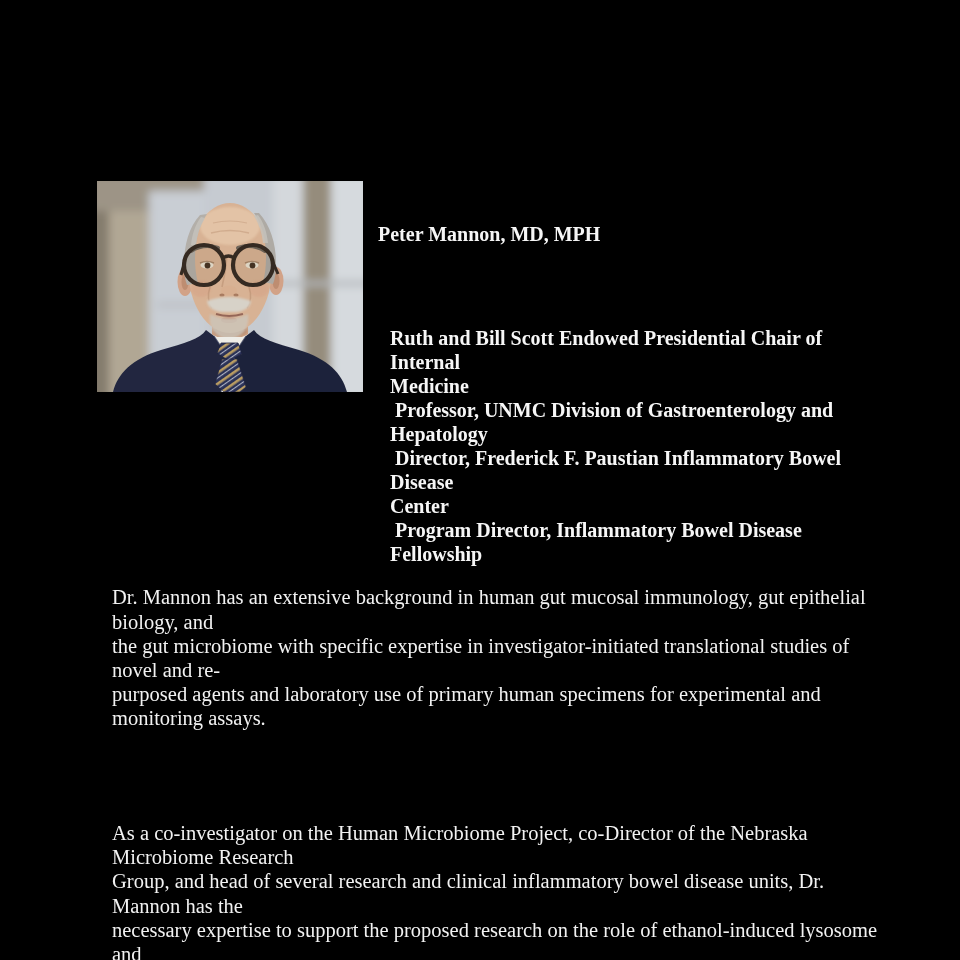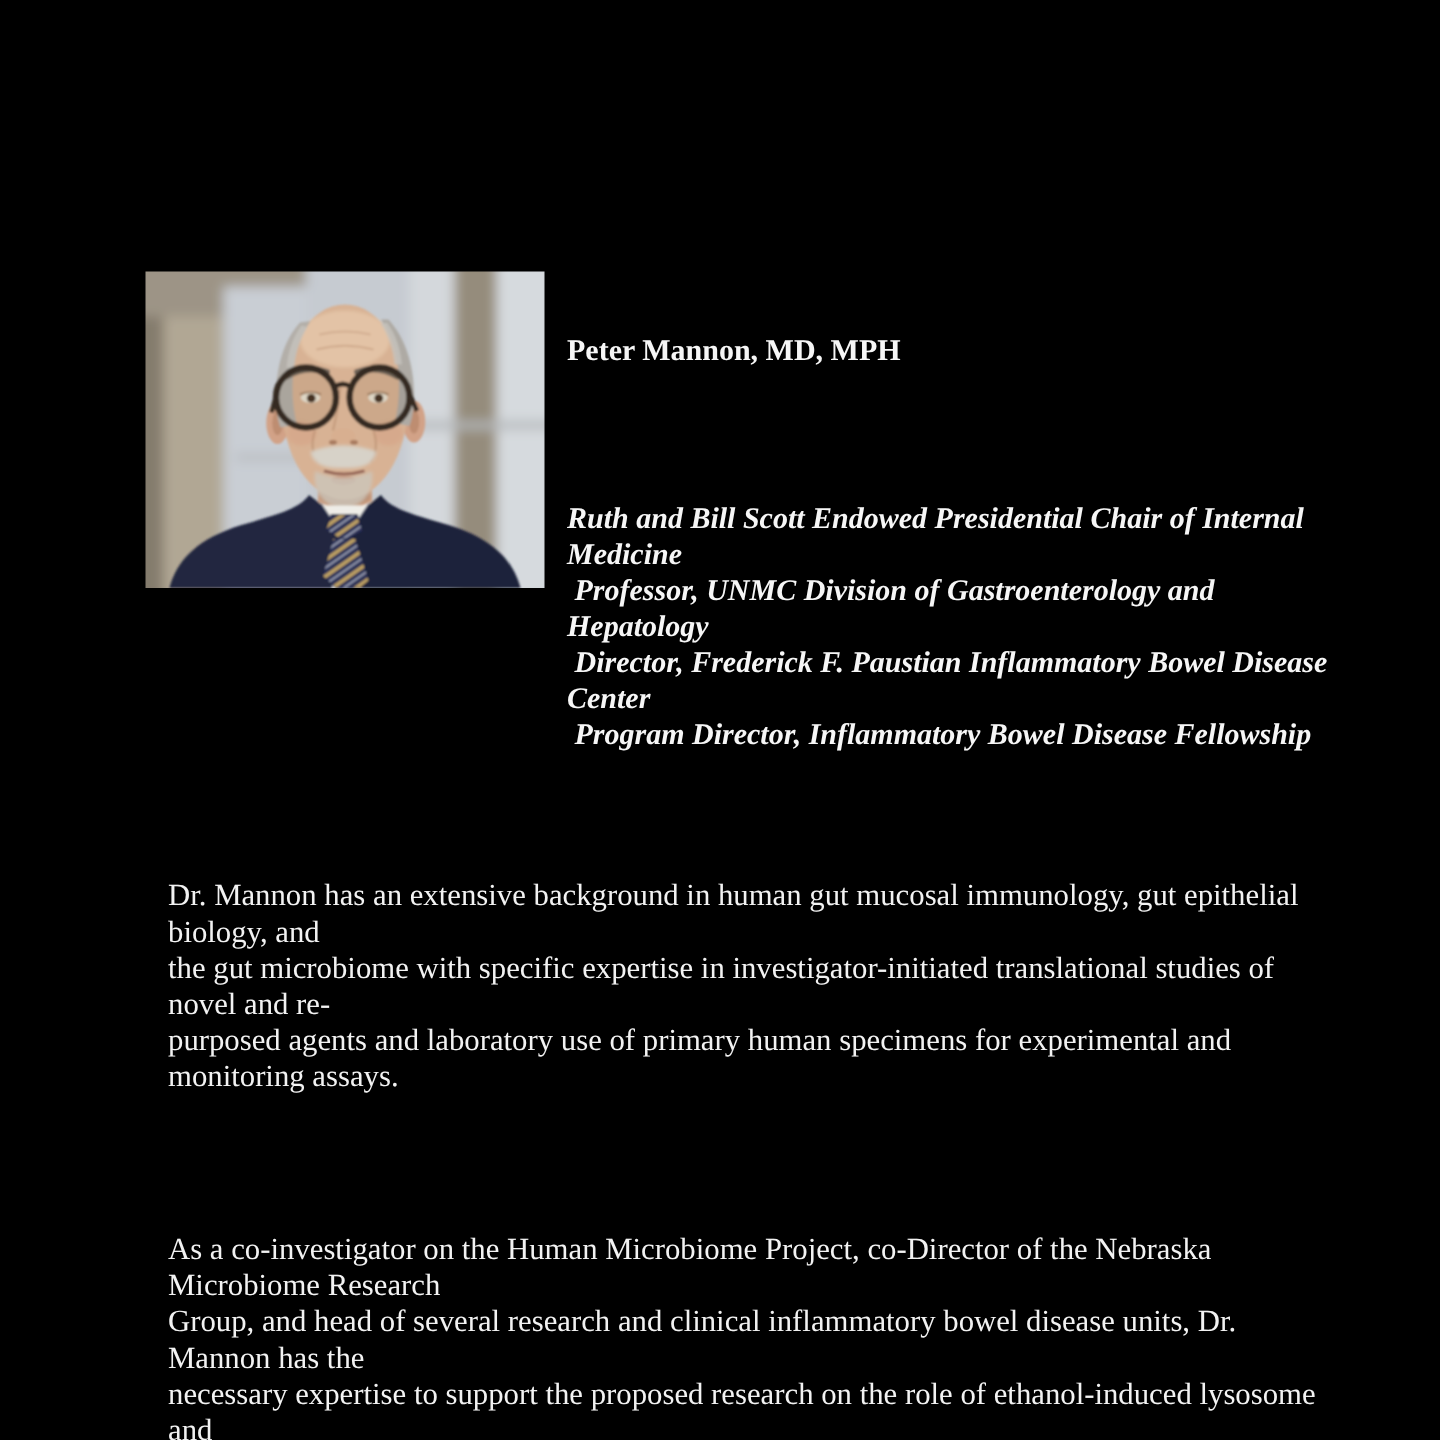--- a/index.html
+++ b/index.html
@@ -1,22 +1,22 @@
 <!DOCTYPE html>
 <html><head>
 <meta charset="utf-8">
 <style>
   html,body{margin:0;padding:0;background:#000;}
   .slide{position:relative;width:960px;height:960px;background:#000;overflow:hidden;
          font-family:"Liberation Serif","DejaVu Serif",serif;}
   .photo{position:absolute;left:97px;top:181px;width:266px;height:211px;display:block;}
   .header{position:absolute;left:378px;top:174px;width:520px;color:#f6f6f6;
           font-weight:bold;font-size:20px;line-height:24px;white-space:pre-wrap;}
-  .name{margin:0 0 40px 0;}
-  .titles{margin:0;font-style:italic;}
+  .name{margin:0 0 20px 0;}
+  .titles{margin:12px;}
   .bio{position:absolute;left:96px;top:521px;width:800px;color:#f2f2f2;
        font-size:20.5px;line-height:24.2px;white-space:pre-wrap;}
   .bio p{margin:16px;}
   .bio p + p{margin-top:26px;}
 </style>
 </head>
 <body>
 
 <div class="slide">
 

